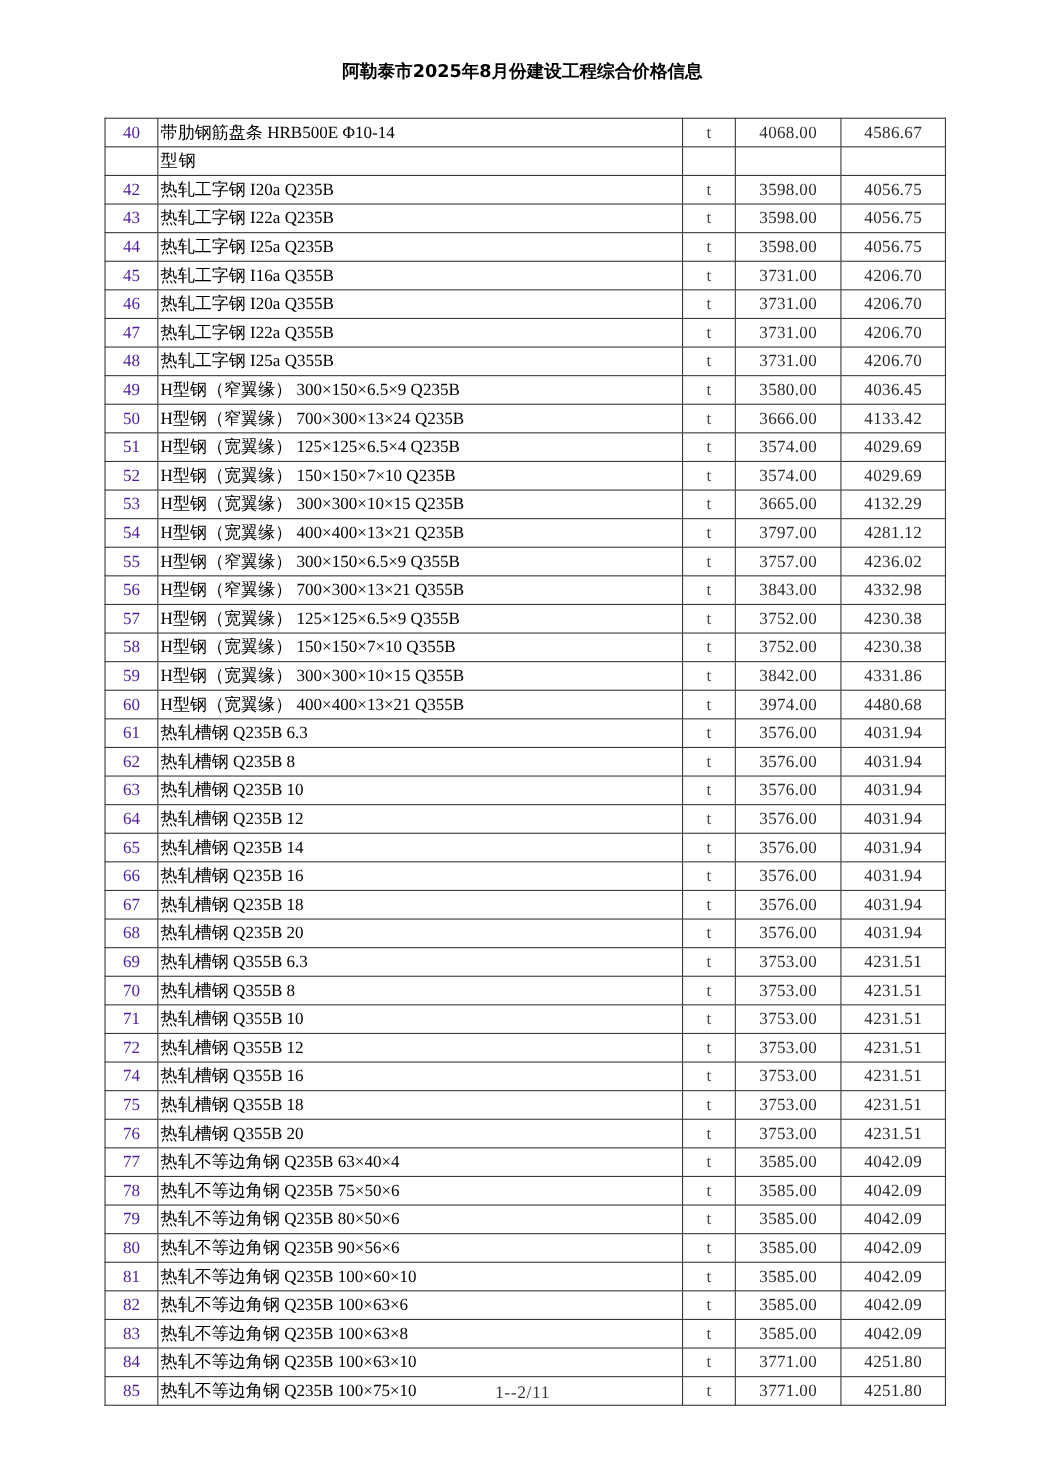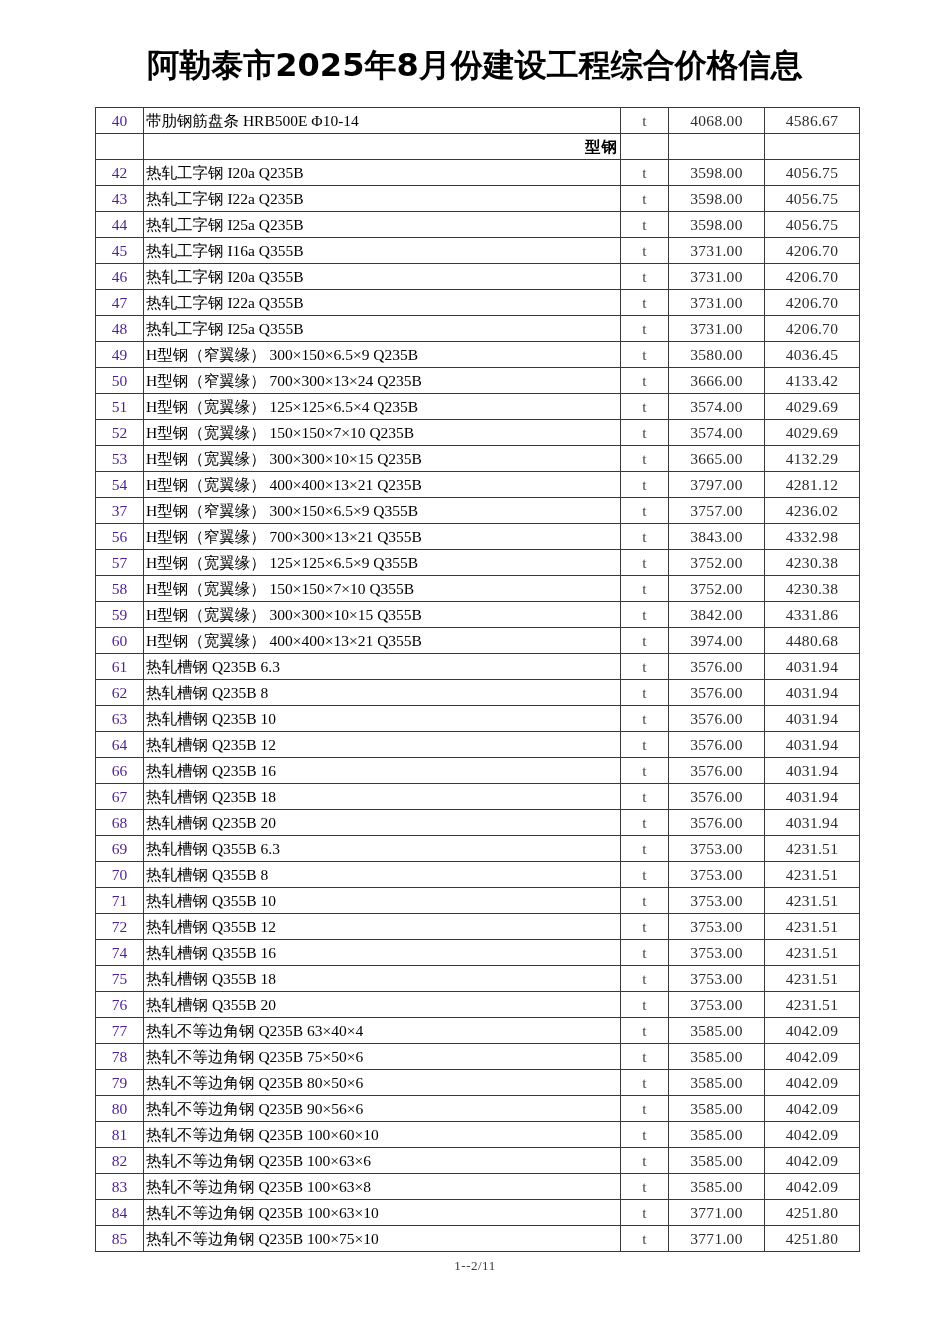--- a/index.html
+++ b/index.html
@@ -21,21 +21,21 @@
     position: relative;
     box-sizing: border-box;
   }
   .doc-title {
     position: absolute;
     top: 48px;
     left: 0;
     width: 950px;
     text-align: center;
     font-family: "DejaVu Sans", "Liberation Sans", sans-serif;
-    font-size: 32px;
+    font-size: 16px;
     font-weight: bold;
     letter-spacing: 0px;
     line-height: 34px;
     white-space: nowrap;
   }
   .table-wrap {
     position: absolute;
     top: 107px;
     left: 95px;
     width: 764px;
@@ -77,38 +77,38 @@
     color: #4a4a4a;
     font-size: 15px;
   }
   td.price-col {
     text-align: center;
     color: #2b2b2b;
     font-size: 15.5px;
     letter-spacing: 0.3px;
   }
   tr.group-row td.group-name {
-    text-align: right;
-    font-weight: bold;
+    text-align: left;
+    font-weight: normal;
     font-size: 15.5px;
     letter-spacing: 1px;
   }
   tr.group-row td.blank {
     border: 1px solid #3a3a3a;
   }
   tr.group-row td.no-blank {
     border: 1px solid #3a3a3a;
   }
   .footer {
     position: absolute;
     top: 1258px;
     left: 0;
     width: 950px;
     text-align: center;
-    font-size: 13px;
+    font-size: 16px;
     color: #3a3a3a;
     font-family: "Liberation Serif", "DejaVu Serif", serif;
     letter-spacing: 0.5px;
   }
 </style>
 </head>
 <body>
 
 <div class="page">
 
@@ -223,21 +223,21 @@
             <td class="price-col">4132.29</td>
           </tr>
           <tr>
             <td class="no">54</td>
             <td class="name">H型钢（宽翼缘） 400×400×13×21 Q235B</td>
             <td class="unit">t</td>
             <td class="price-col">3797.00</td>
             <td class="price-col">4281.12</td>
           </tr>
           <tr>
-            <td class="no">37</td>
+            <td class="no">55</td>
             <td class="name">H型钢（窄翼缘） 300×150×6.5×9 Q355B</td>
             <td class="unit">t</td>
             <td class="price-col">3757.00</td>
             <td class="price-col">4236.02</td>
           </tr>
           <tr>
             <td class="no">56</td>
             <td class="name">H型钢（窄翼缘） 700×300×13×21 Q355B</td>
             <td class="unit">t</td>
             <td class="price-col">3843.00</td>
@@ -288,20 +288,27 @@
           <tr>
             <td class="no">63</td>
             <td class="name">热轧槽钢 Q235B 10</td>
             <td class="unit">t</td>
             <td class="price-col">3576.00</td>
             <td class="price-col">4031.94</td>
           </tr>
           <tr>
             <td class="no">64</td>
             <td class="name">热轧槽钢 Q235B 12</td>
+            <td class="unit">t</td>
+            <td class="price-col">3576.00</td>
+            <td class="price-col">4031.94</td>
+          </tr>
+          <tr>
+            <td class="no">65</td>
+            <td class="name">热轧槽钢 Q235B 14</td>
             <td class="unit">t</td>
             <td class="price-col">3576.00</td>
             <td class="price-col">4031.94</td>
           </tr>
           <tr>
             <td class="no">66</td>
             <td class="name">热轧槽钢 Q235B 16</td>
             <td class="unit">t</td>
             <td class="price-col">3576.00</td>
             <td class="price-col">4031.94</td>

